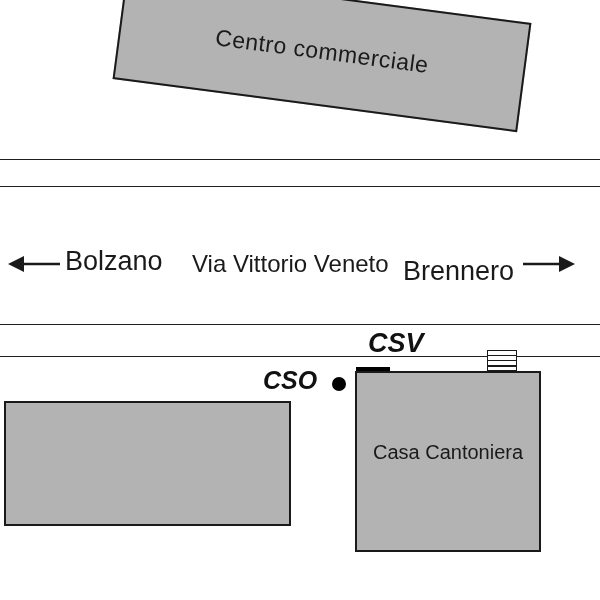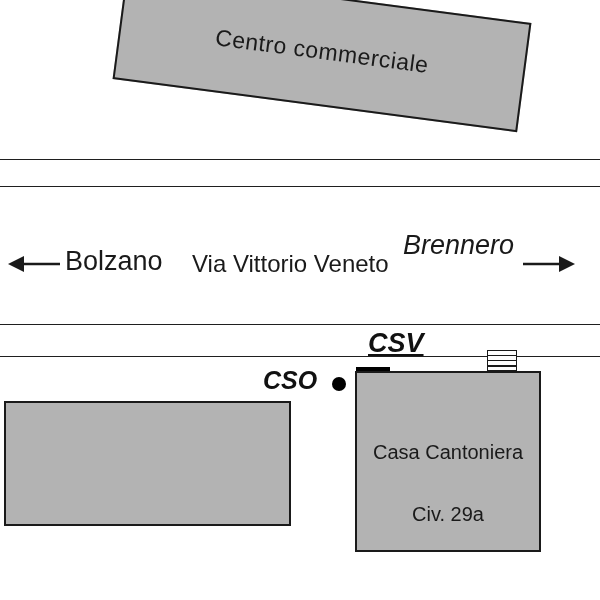--- a/index.html
+++ b/index.html
@@ -142,40 +142,39 @@
     <svg width="52" height="18" viewBox="0 0 52 18">
       <polygon points="0,9 16,1 16,17" fill="#1a1a1a"></polygon>
       <line x1="15" y1="9" x2="52" y2="9" stroke="#1a1a1a" stroke-width="2.4"></line>
     </svg>
   </span>
 
   <span class="dir-label" style="left:65px; top:246px;text-align:right;">Bolzano</span>
 
   <span class="street-label" style="left:192px; top:250px;">Via Vittorio Veneto</span>
 
-  <span class="dir-label" style="left:403px; top:230px;font-style:italic;">Brennero</span>
+  <span class="dir-label" style="left:403px; top:256px;">Brennero</span>
 
   <span class="arrow" style="left:523px; top:255px;">
     <svg width="52" height="18" viewBox="0 0 52 18">
       <line x1="0" y1="9" x2="37" y2="9" stroke="#1a1a1a" stroke-width="2.4"></line>
       <polygon points="52,9 36,1 36,17" fill="#1a1a1a"></polygon>
     </svg>
   </span>
 
   <div class="hline" style="top:324px;"></div>
   <div class="hline" style="top:356px;"></div>
 
-  <span class="marker-label" style="left:368px; top:328px; font-size:27px;text-decoration:underline;">CSV</span>
+  <span class="marker-label" style="left:368px; top:328px; font-size:27px;">CSV</span>
   <div id="csv-marker"></div>
 
   <span class="marker-label" style="left:263px; top:366px; font-size:25px;text-align:center;">CSO</span>
   <div id="cso-dot"></div>
 
   <div id="hatched-marker"></div>
 
   <div class="building" id="building-left"></div>
 
   <div class="building" id="building-casa">
     <span class="b-name">Casa Cantoniera</span>
-    <span class="b-civ">Civ. 29a</span>
   </div>
 
 </div>
 
 </body></html>

